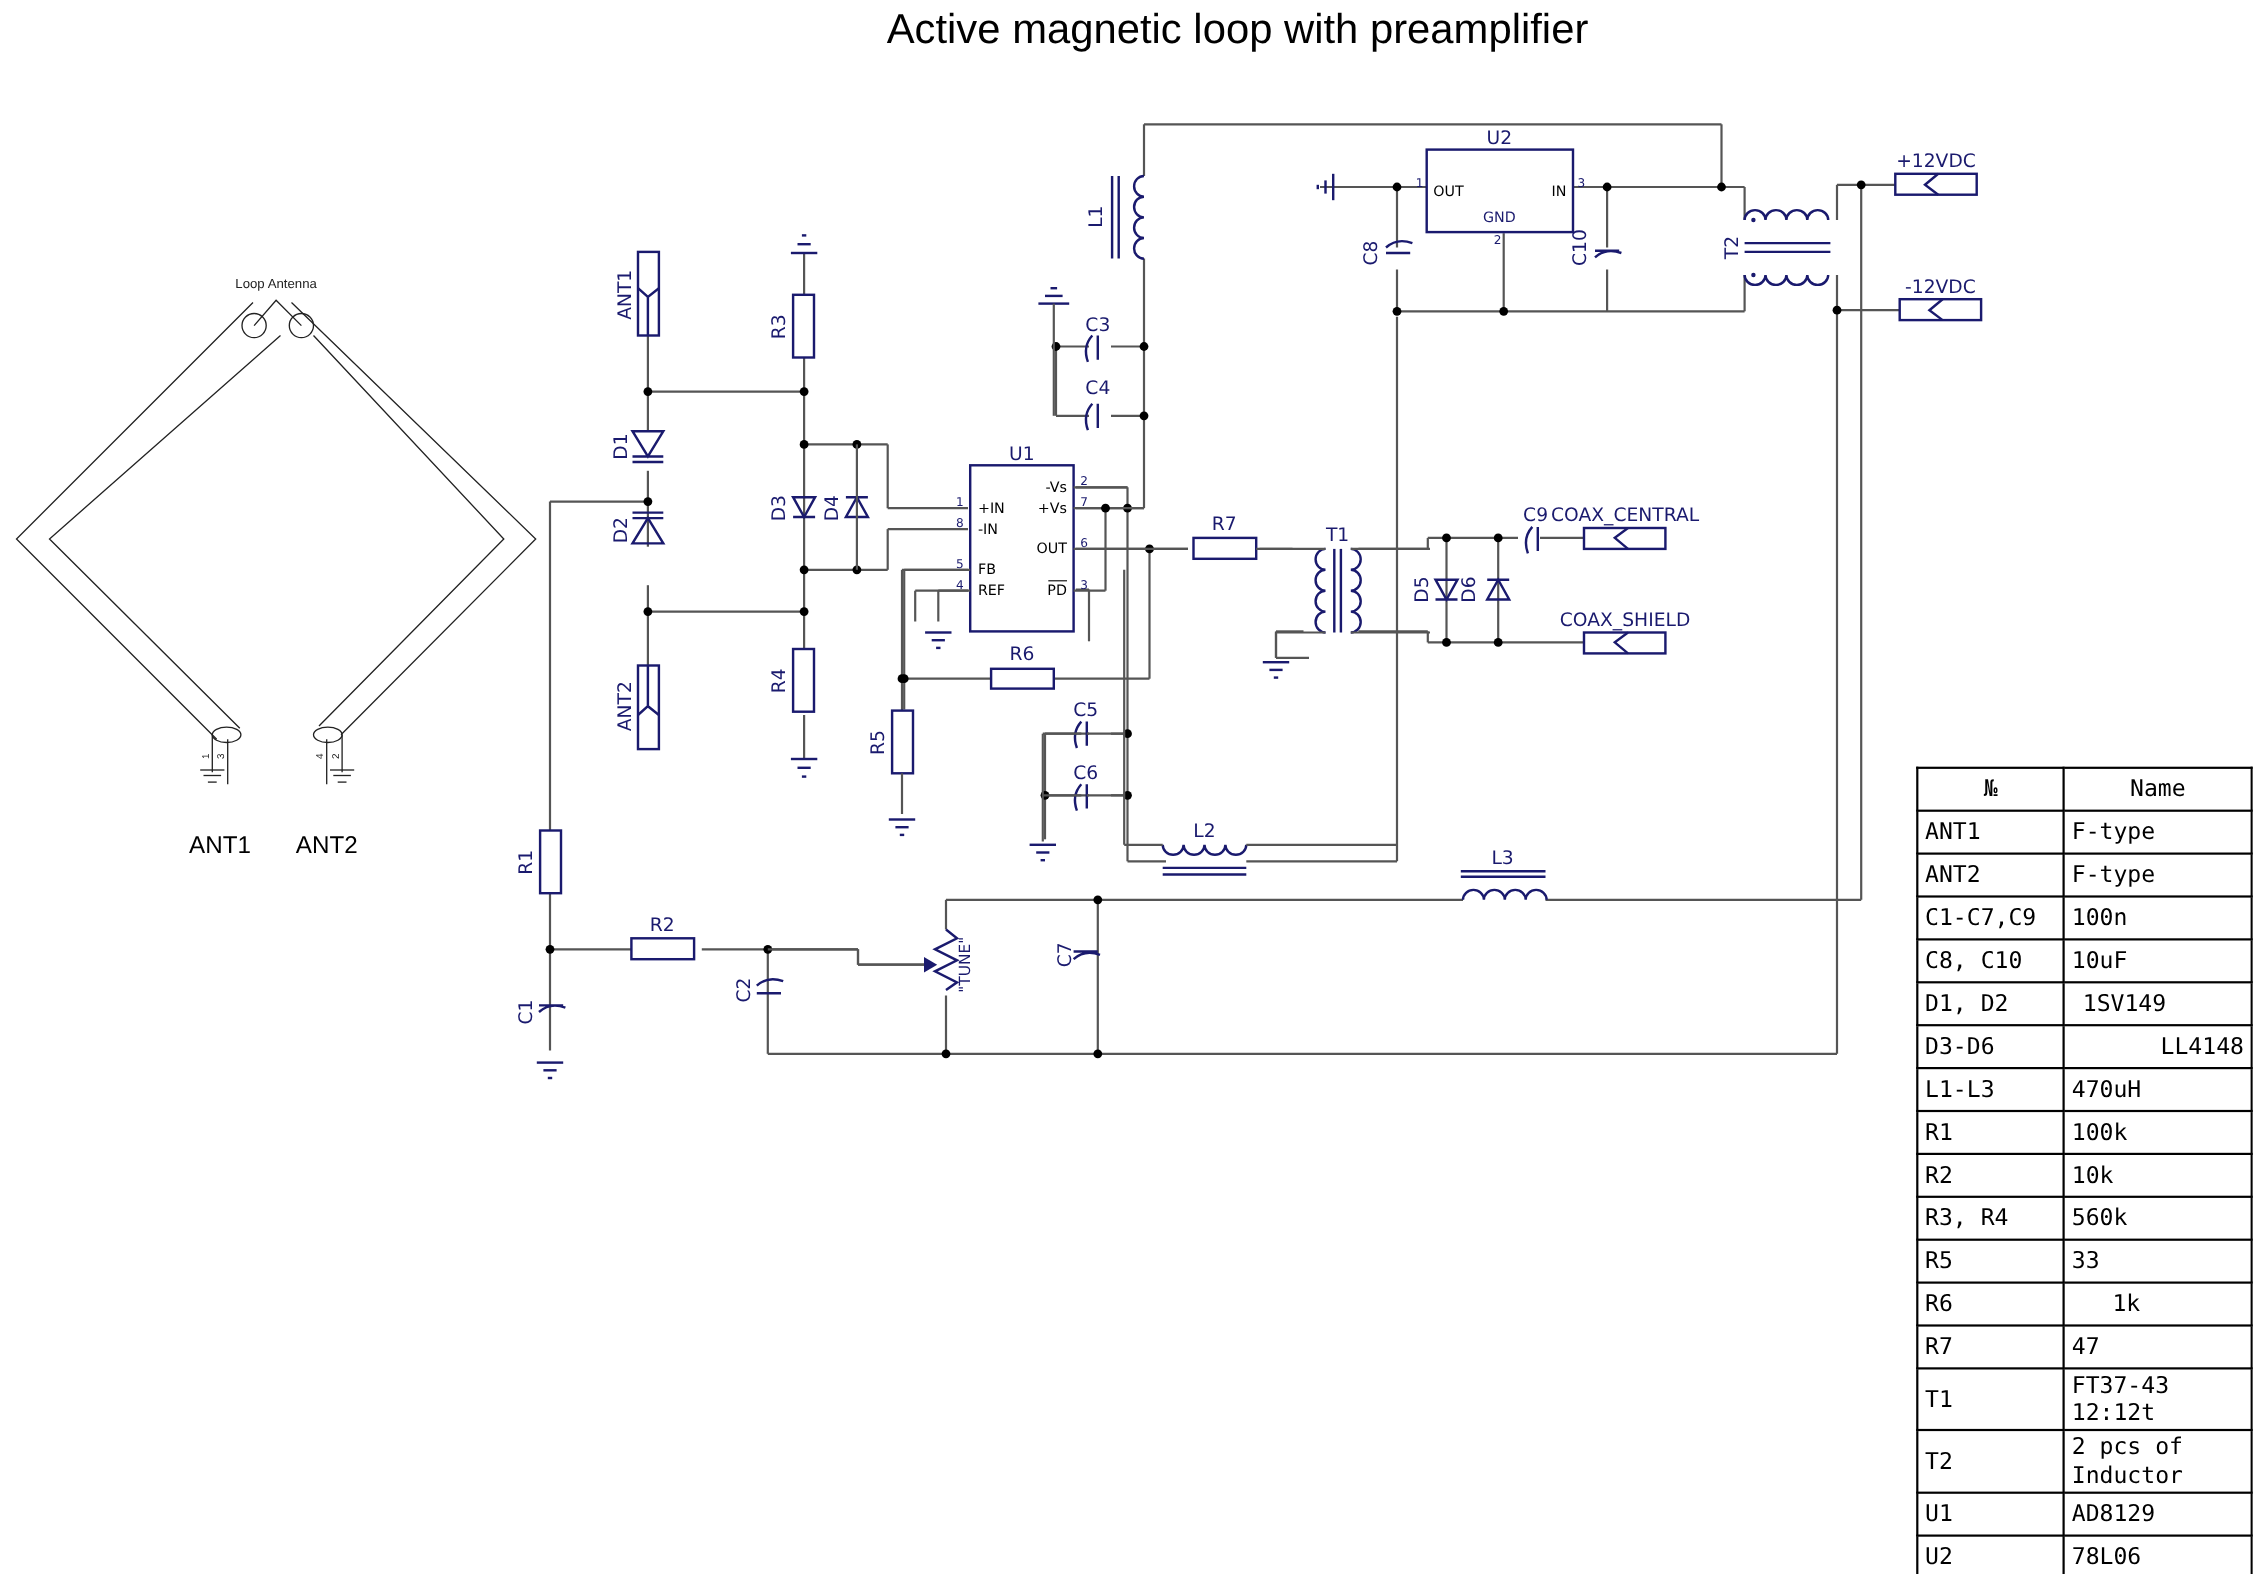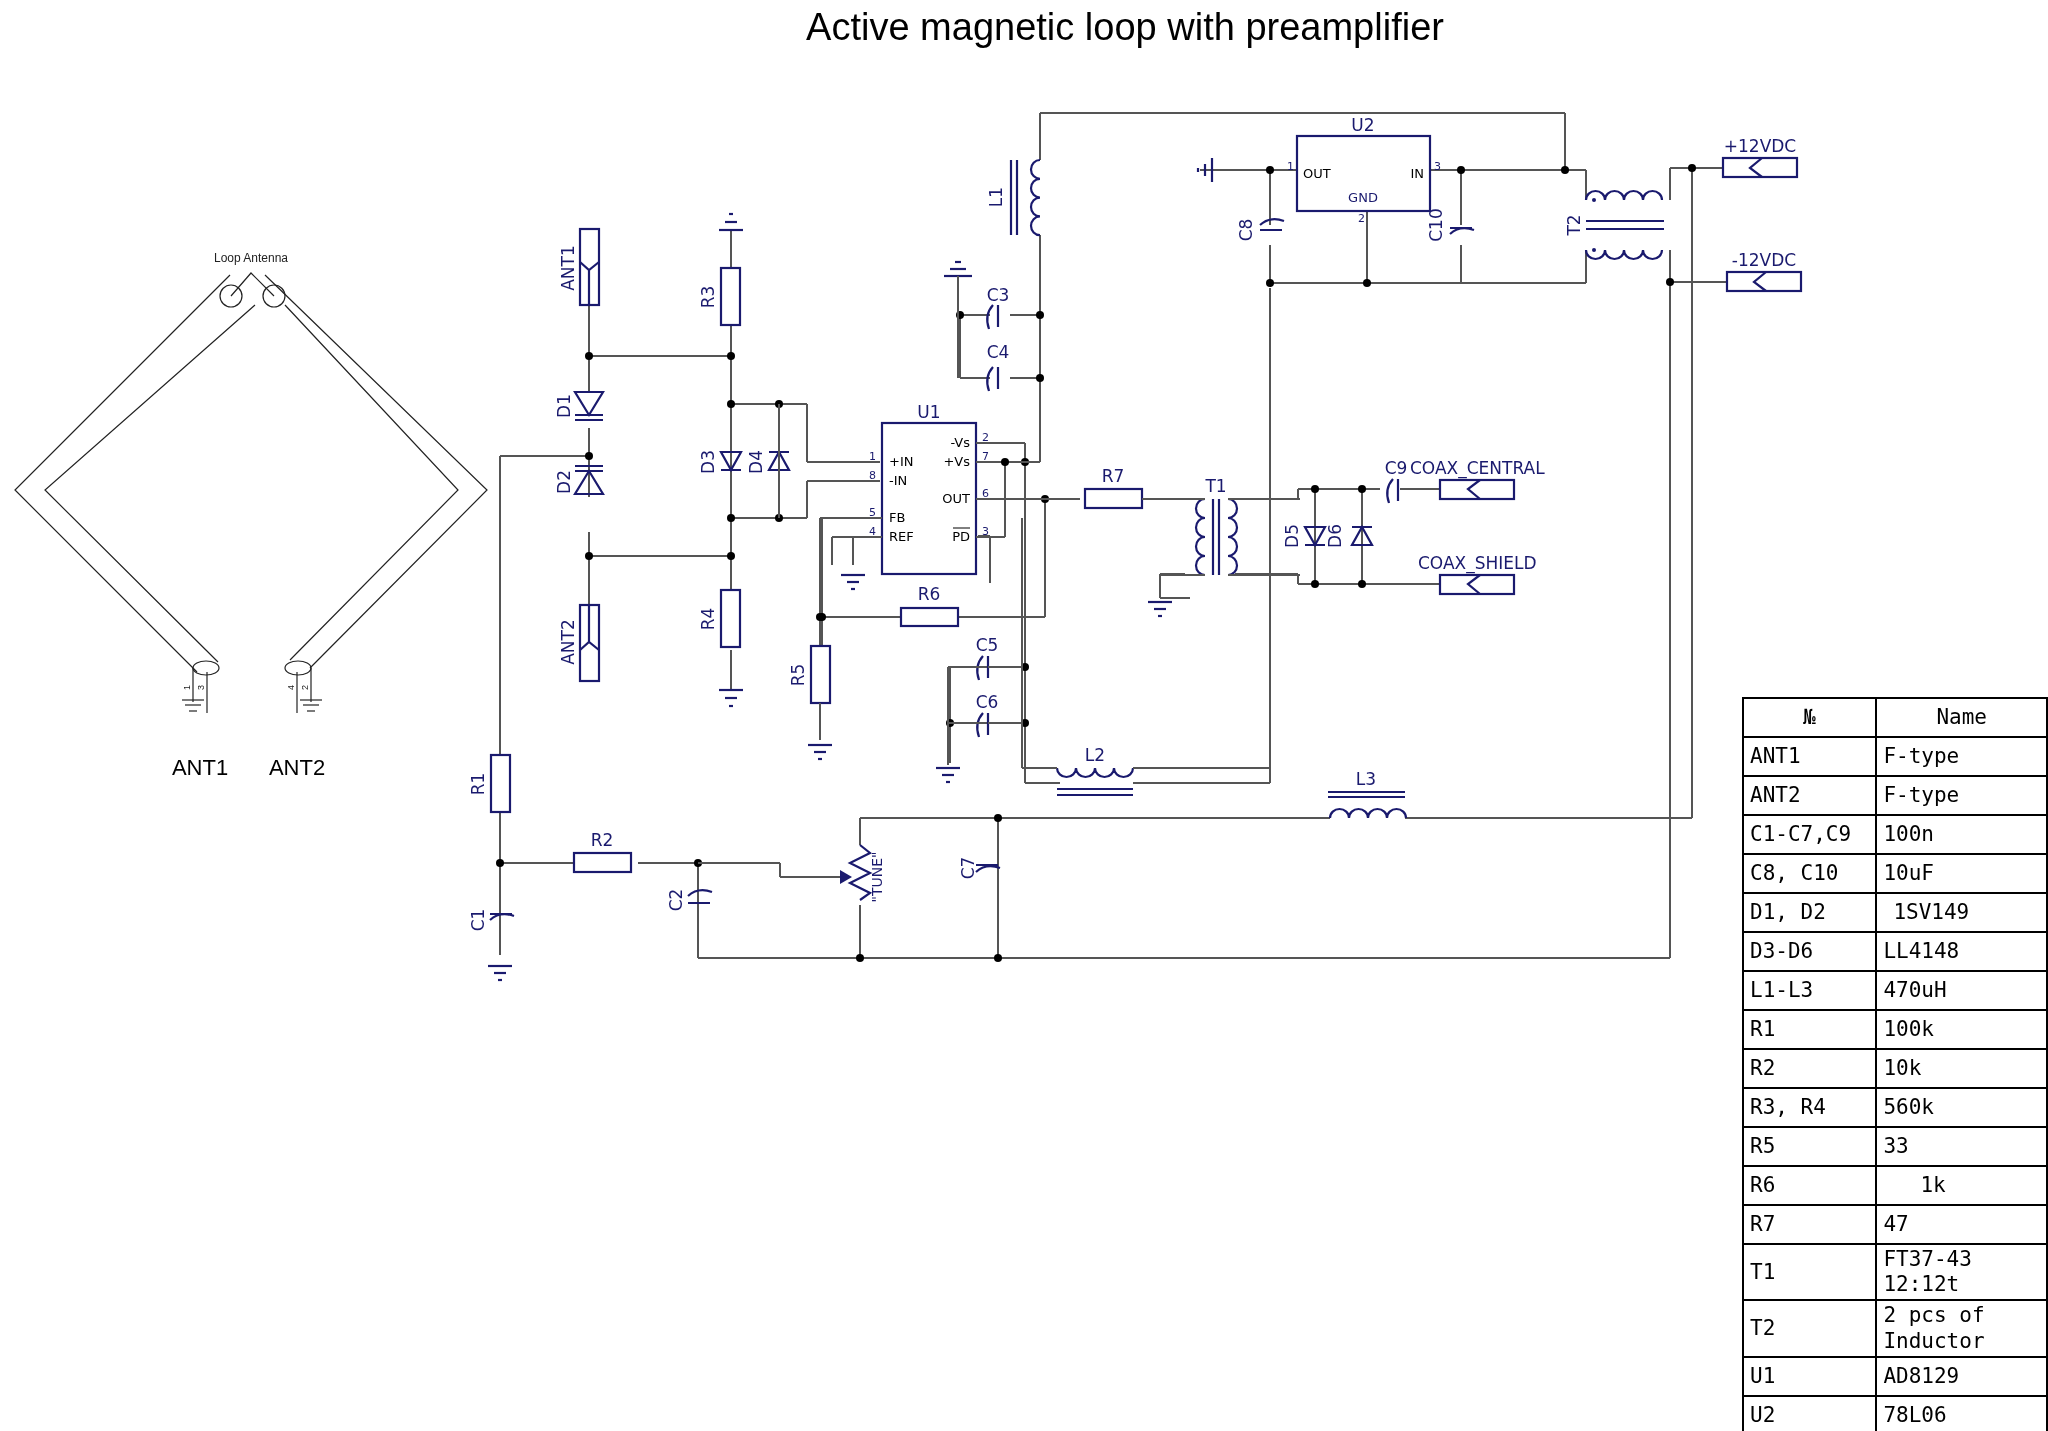--- a/index.html
+++ b/index.html
@@ -494,21 +494,21 @@
       <tr>
         <td class="c1">C8, C10</td>
         <td class="c2" style="white-space: pre-line; border-radius: 17px;">10uF</td>
       </tr>
       <tr>
         <td class="c1">D1, D2</td>
         <td class="c2" style="white-space: pre-line; padding-left: 16px;">1SV149</td>
       </tr>
       <tr>
         <td class="c1">D3-D6</td>
-        <td class="c2" style="white-space: pre-line;">LL4148</td>
+        <td class="c2" style="white-space: pre-line; text-align: right;">LL4148</td>
       </tr>
       <tr>
         <td class="c1">L1-L3</td>
         <td class="c2" style="white-space: pre-line;">470uH</td>
       </tr>
       <tr>
         <td class="c1">R1</td>
         <td class="c2" style="white-space: pre-line; margin-left: 36px;">100k</td>
       </tr>
       <tr>

